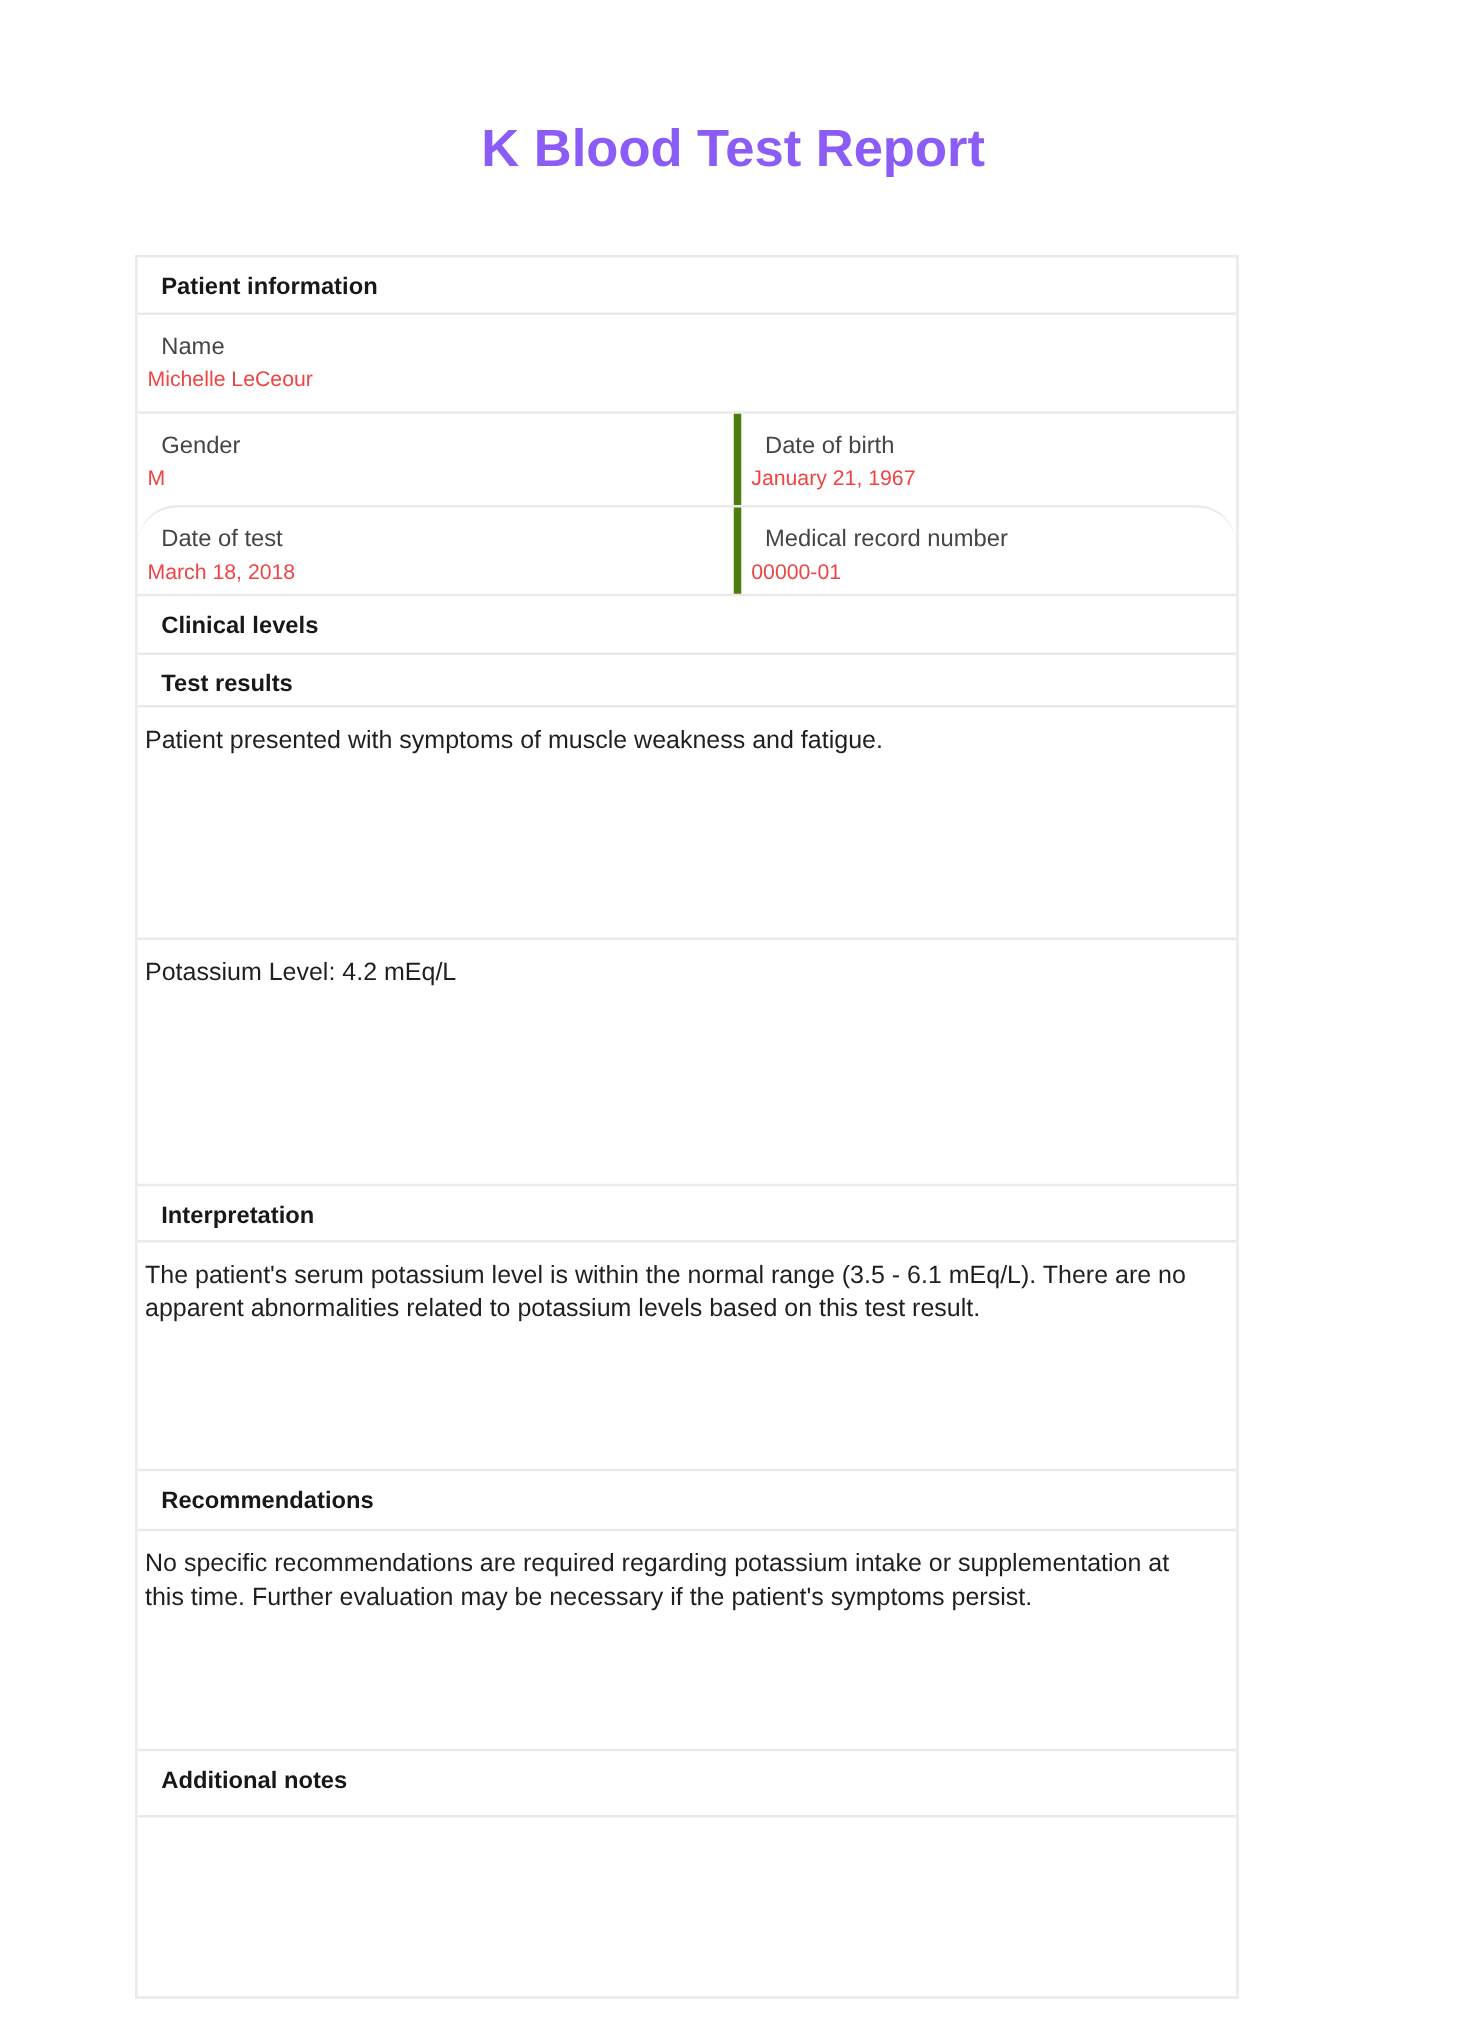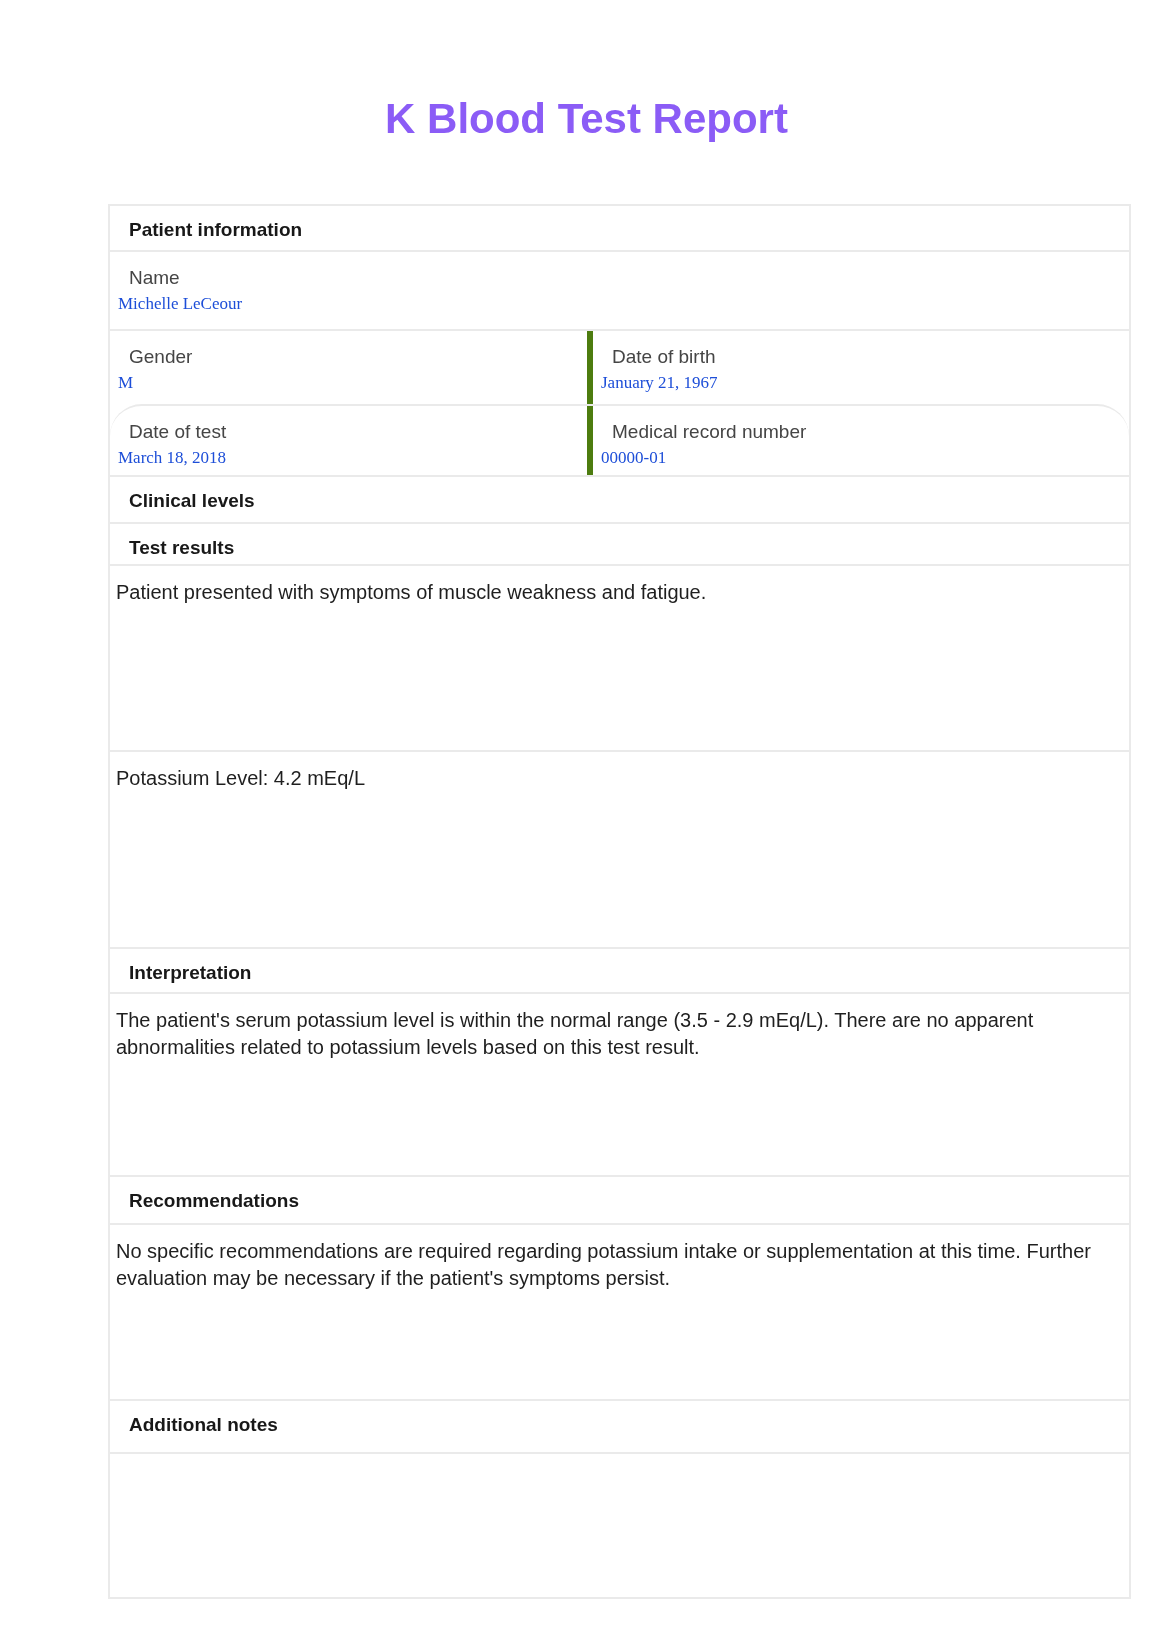--- a/index.html
+++ b/index.html
@@ -18,21 +18,21 @@
     padding-top: 95px;
     width: 957px;
     text-align: center;
     font-size: 42px;
     line-height: 48px;
     font-weight: bold;
     color: #8b5cf6;
     letter-spacing: 0px;
   }
   .report {
-    width: 1023px;
+    width: 883px;
     margin: 61px 0 0 108px;
     border: 2px solid #eaeaea;
     background: #ffffff;
   }
   .row {
     border-top: 2px solid #eaeaea;
     width: 100%;
   }
   .row.first { border-top: none; }
   .header-row {
@@ -60,23 +60,22 @@
   .cell.left { width: 477px; flex: 0 0 477px; }
   .cell.right { flex: 1 1 auto; border-left: 6px solid #4d7c0f; }
   .field-label {
     font-size: 19px;
     line-height: 26px;
     color: #454545;
   }
   .field-value {
     font-size: 17px;
     line-height: 26px;
-    color: #1d4ed8;
+    color: #ef4444;
     margin-left: -11px; 
-    font-family: Liberation Serif, serif;
   }
   .content-row {
     padding: 13px 30px 0 6px;
     font-size: 20px;
     line-height: 27px;
     color: #1f1f1f;
   }
   .content-clinical { min-height: 186px; }
   .content-results { min-height: 197px; }
   .content-interp { min-height: 183px; }
@@ -129,21 +128,21 @@
   <div class="row header-row hdr-results">
     <span>Test results</span>
   </div>
 
   <div class="row content-row content-clinical">Patient presented with symptoms of muscle weakness and fatigue.</div>
   <div class="row content-row content-results">Potassium Level: 4.2 mEq/L</div>
 
   <div class="row header-row hdr-interp">
     <span>Interpretation</span>
   </div>
-  <div class="row content-row content-interp">The patient's serum potassium level is within the normal range (3.5 - 2.9 mEq/L). There are no apparent abnormalities related to potassium levels based on this test result.</div>
+  <div class="row content-row content-interp">The patient's serum potassium level is within the normal range (3.5 - 6.1 mEq/L). There are no apparent abnormalities related to potassium levels based on this test result.</div>
 
   <div class="row header-row hdr-reco">
     <span>Recommendations</span>
   </div>
   <div class="row content-row content-reco">No specific recommendations are required regarding potassium intake or supplementation at this time. Further evaluation may be necessary if the patient's symptoms persist.</div>
 
   <div class="row header-row hdr-notes">
     <span>Additional notes</span>
   </div>
   <div class="row content-row content-notes"></div>

